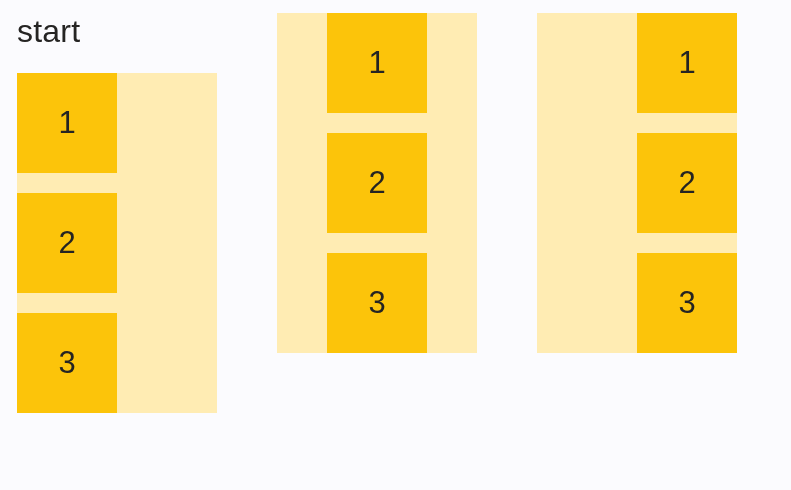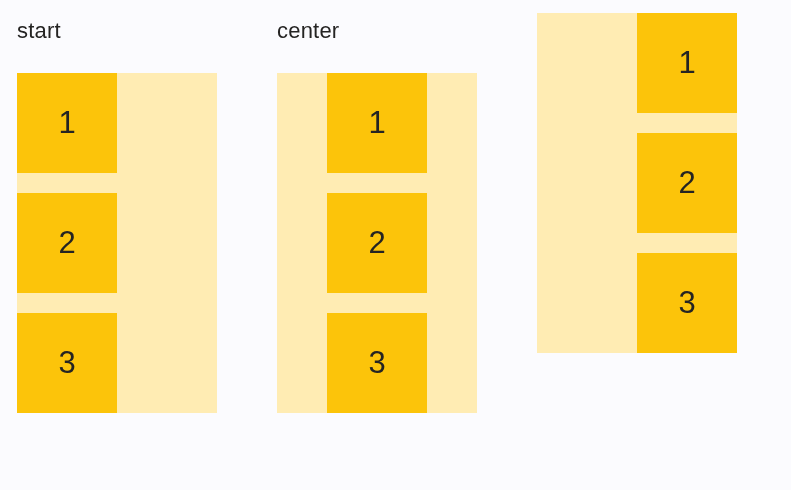--- a/index.html
+++ b/index.html
@@ -17,21 +17,21 @@
     display: flex;
     gap: 60px;
     padding: 13px 0 0 17px;
   }
   .group {
     width: 200px;
     flex: 0 0 200px;
   }
   .group-label {
     margin: 0 0 24px 0;
-    font-size: 22px;
+    font-size: 32px;
     font-weight: 400;
     line-height: 36px;
     color: var(--text, #252423);
     letter-spacing: 0.2px;
   }
   .track {
     width: 200px;
     height: 340px;
     background: var(--track-bg, #FFECB3);
     display: grid;
@@ -60,21 +60,20 @@
   <section class="group">
     <h2 class="group-label">start</h2>
     <div class="track align-start">
       <div class="item">1</div>
       <div class="item">2</div>
       <div class="item">3</div>
     </div>
   </section>
 
   <section class="group">
-    <h2 class="group-label">center</h2>
     <div class="track align-center">
       <div class="item">1</div>
       <div class="item">2</div>
       <div class="item">3</div>
     </div>
   </section>
 
   <section class="group">
     <div class="track align-end">
       <div class="item">1</div>

